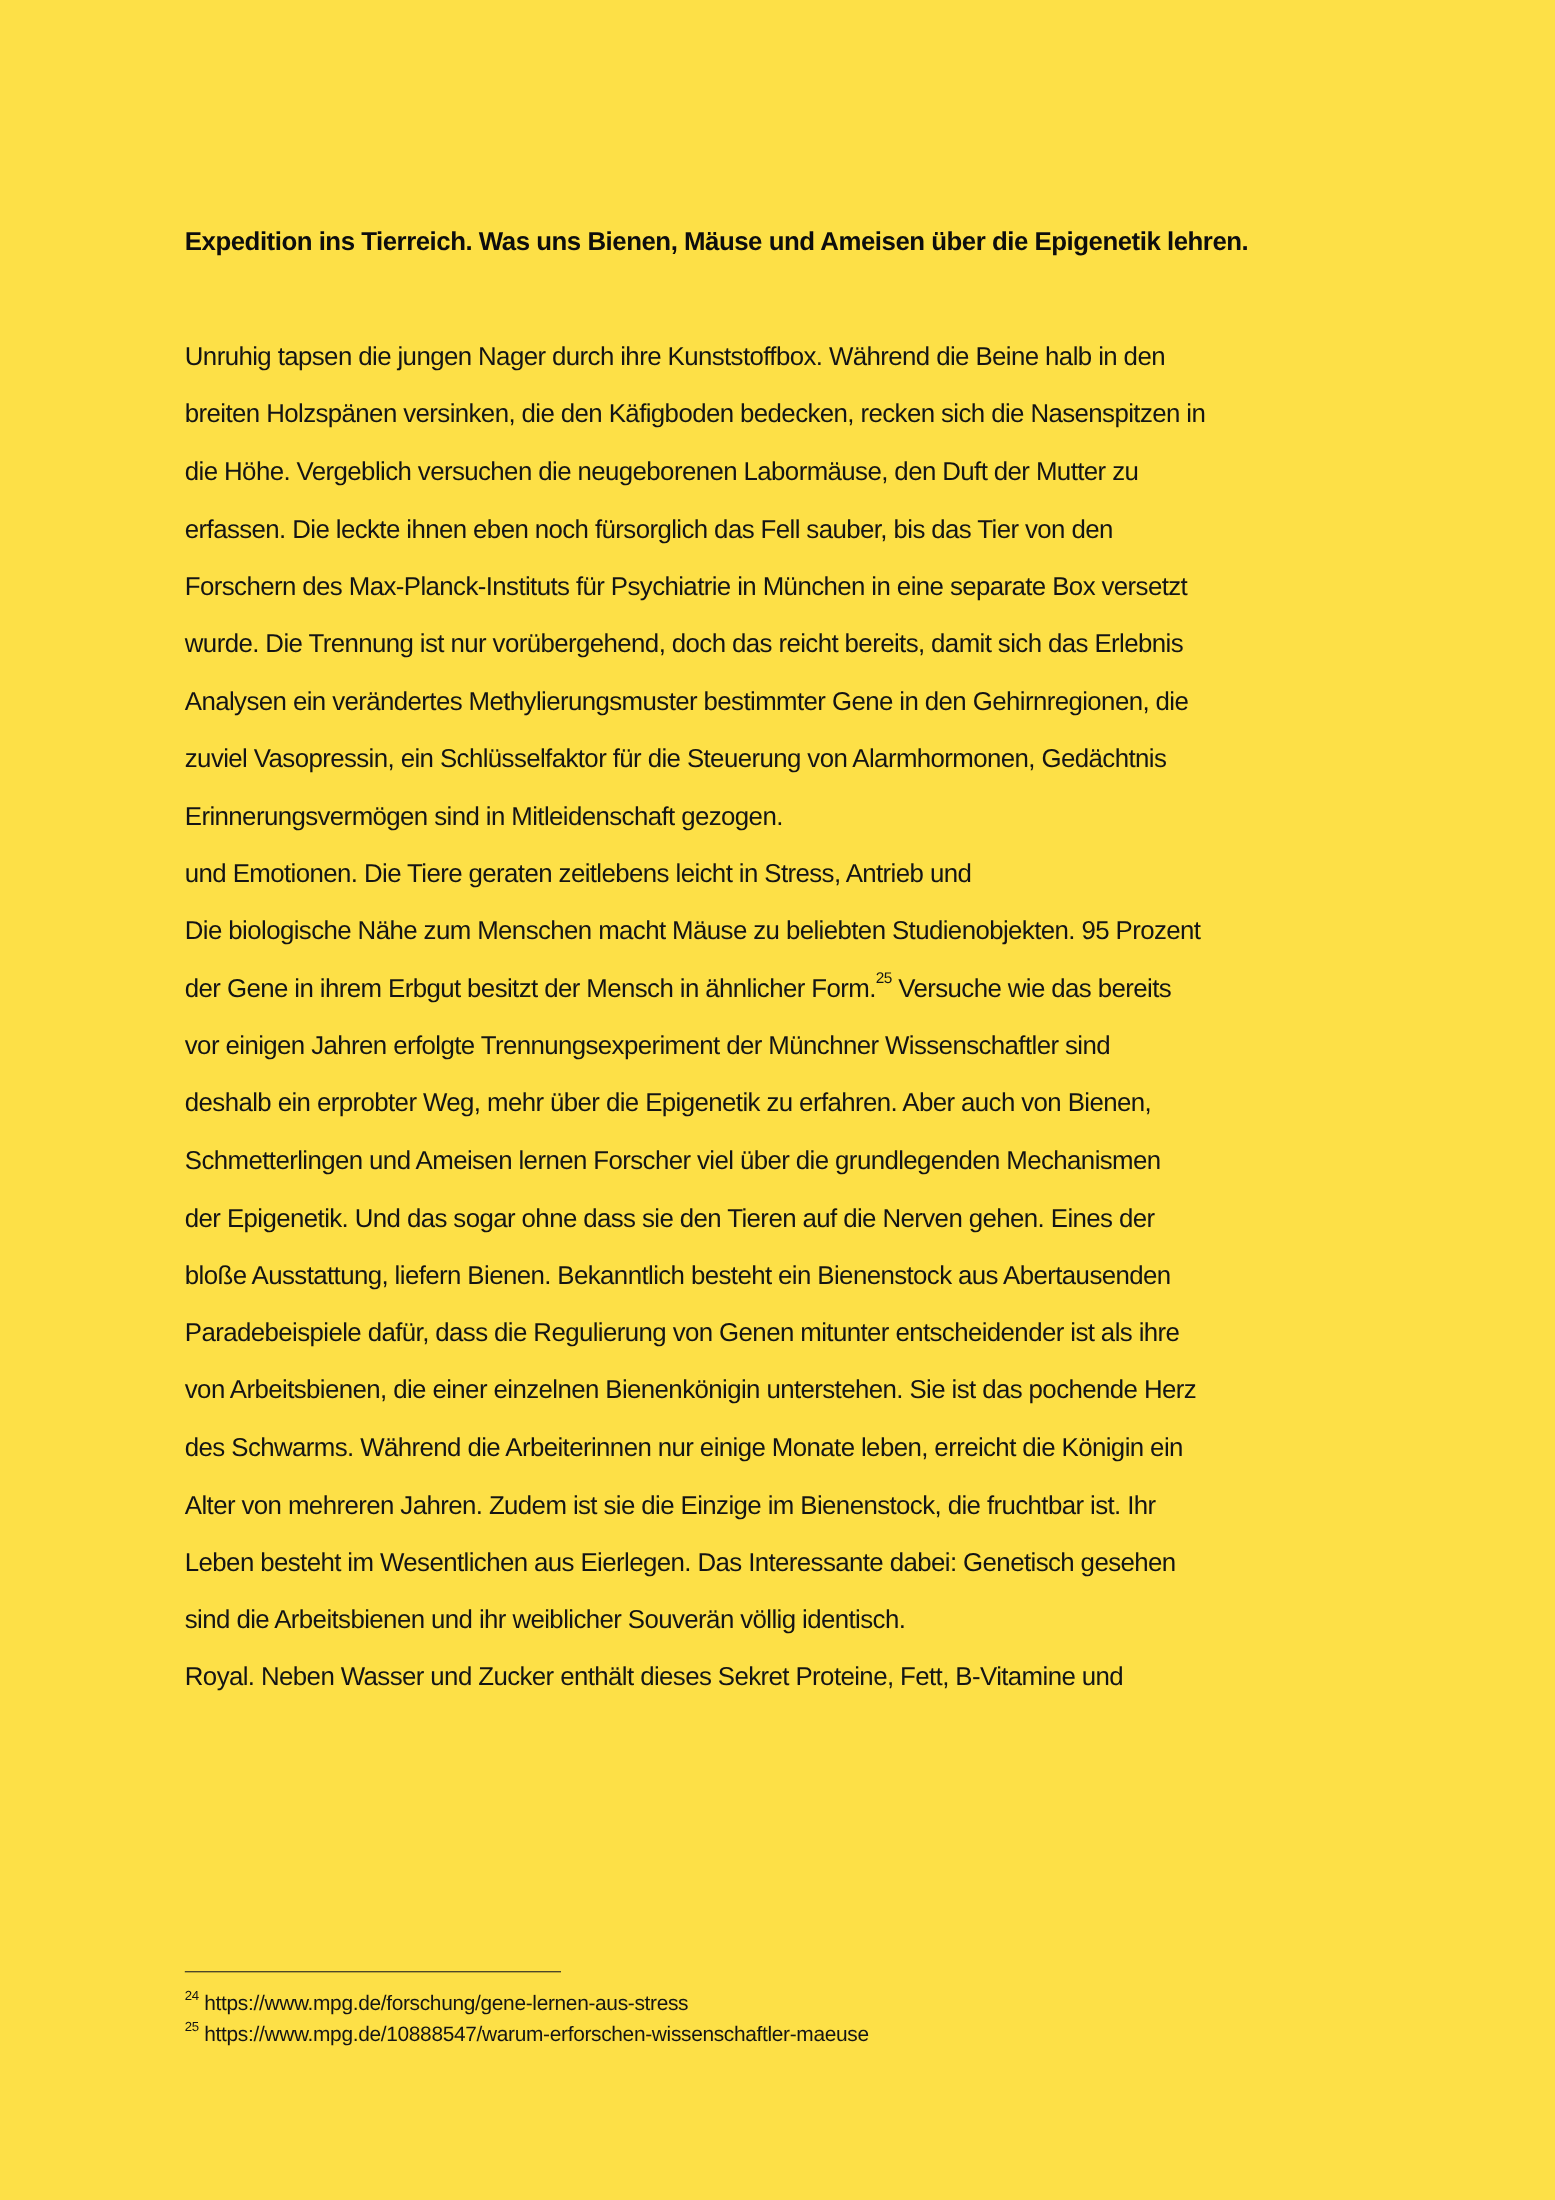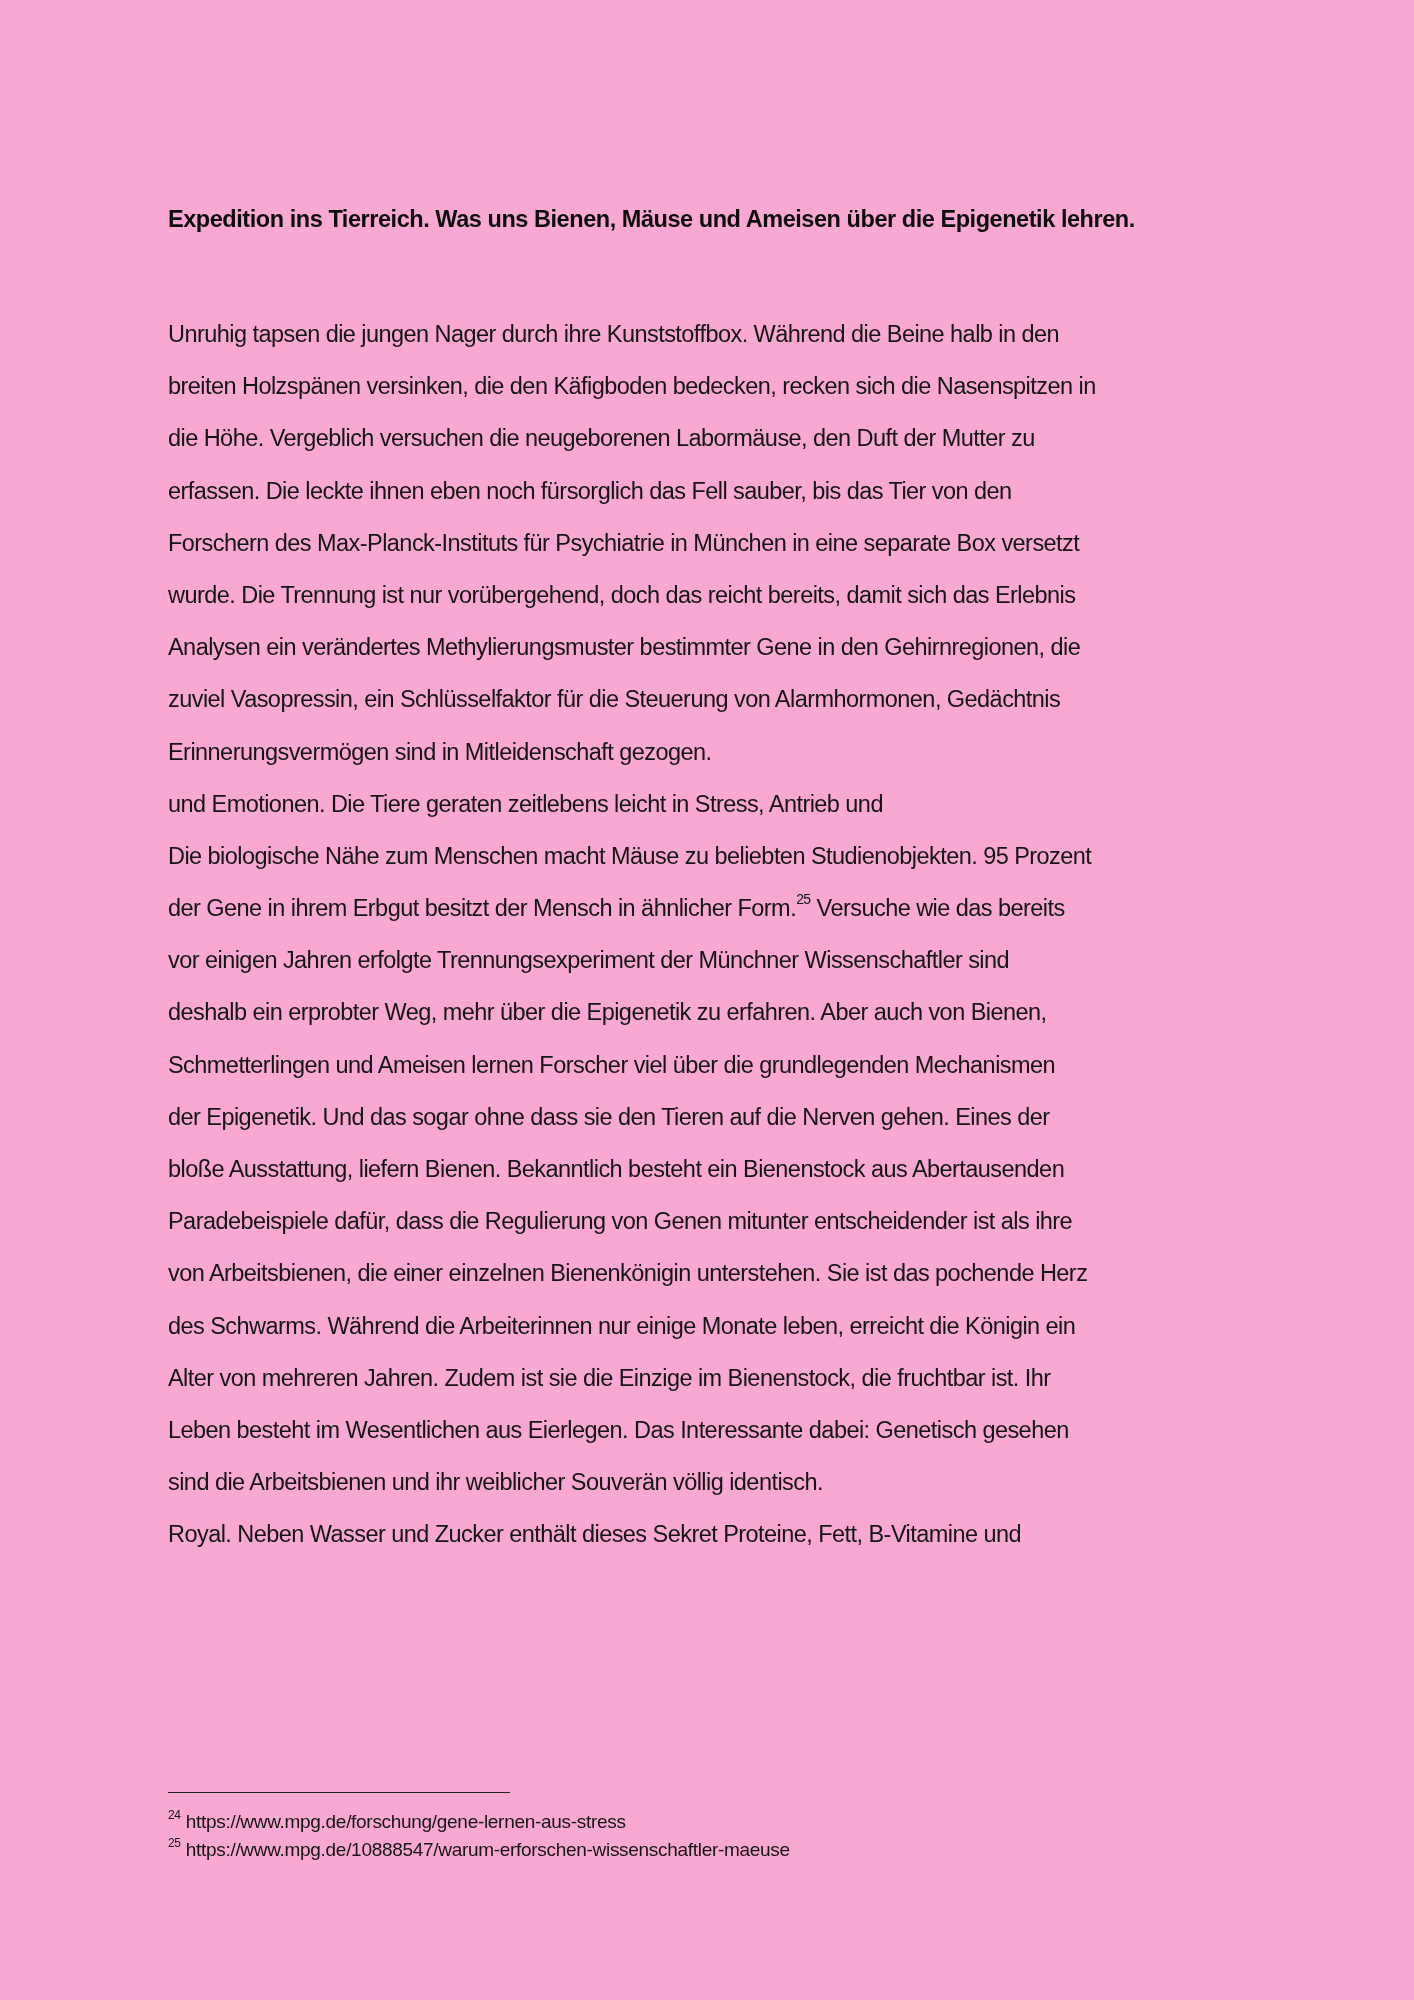--- a/index.html
+++ b/index.html
@@ -1,21 +1,21 @@
 <!DOCTYPE html>
 <html><head>
 <meta charset="utf-8">
 <style>
   html, body { margin: 0; padding: 0; background: #ffffff; }
   body { width: 1414px; height: 2000px; position: relative; overflow: hidden;
          font-family: "Liberation Sans", sans-serif; color: #111111; }
-  .page { position: absolute; left: 0; top: 0; width: 1414px; height: 2000px; background: #f9a8d4; }
+  .page { position: absolute; left: 0; top: 0; width: 1414px; height: 2000px; background: #fde047; }
   .title { position: absolute; left: 168px; top: 206px; font-size: 23.5px; font-weight: bold;
            letter-spacing: -0.45px; white-space: nowrap; color: #0d0d0d; }
-  .body-text { position: absolute; left: 168px; top: 308px; width: 1090px; }
+  .body-text { position: absolute; left: 168px; top: 298px; width: 1090px; }
   .line { height: 52.2px; line-height: 52.2px; font-size: 23.5px; white-space: nowrap;
           letter-spacing: -0.55px; color: #141414; }
   sup { font-size: 14px; line-height: 0; position: relative; top: -3px; vertical-align: super; }
   .fn-rule { position: absolute; left: 168px; top: 1792px; width: 342px; height: 0;
              border-top: 1.6px solid #222; }
   .footnotes { position: absolute; left: 168px; top: 1808px; }
   .fn { font-size: 19px; line-height: 28px; white-space: nowrap; letter-spacing: -0.3px; color: #141414; }
   .fn sup { font-size: 12px; top: -2px; }
 </style>
 </head>

